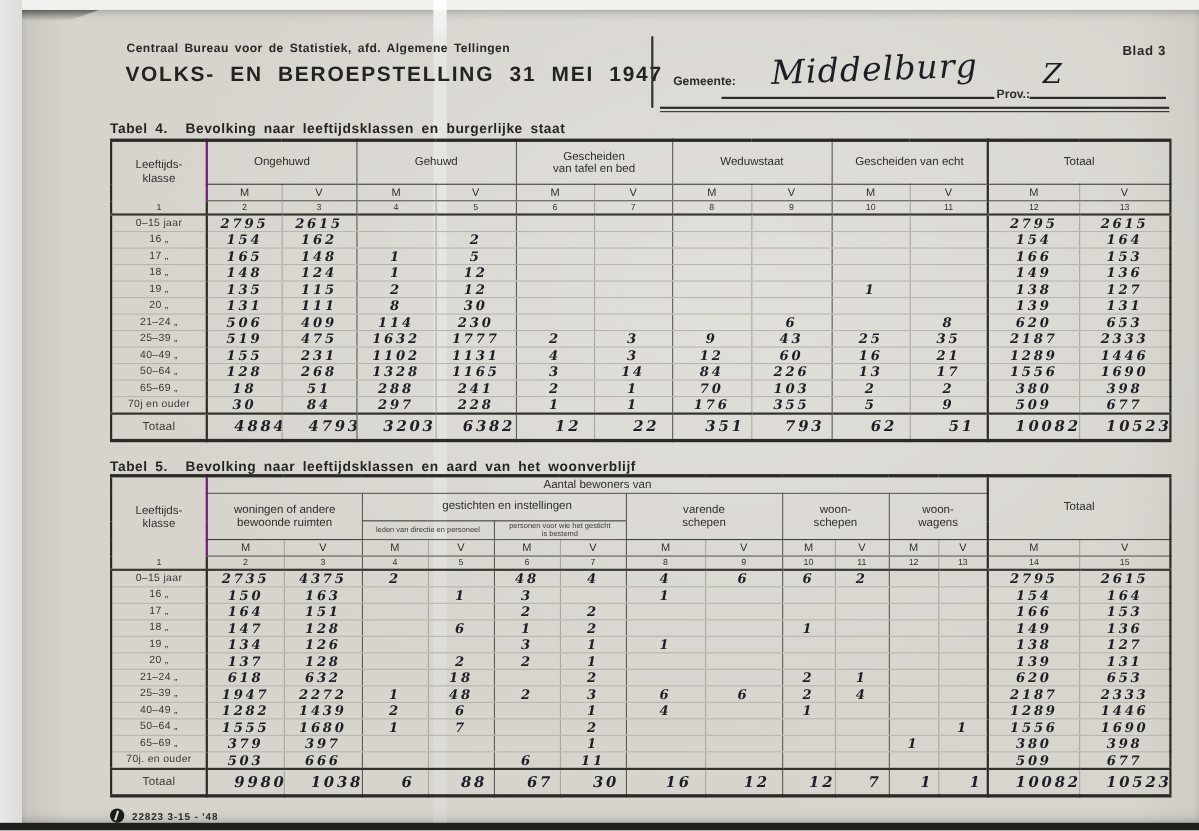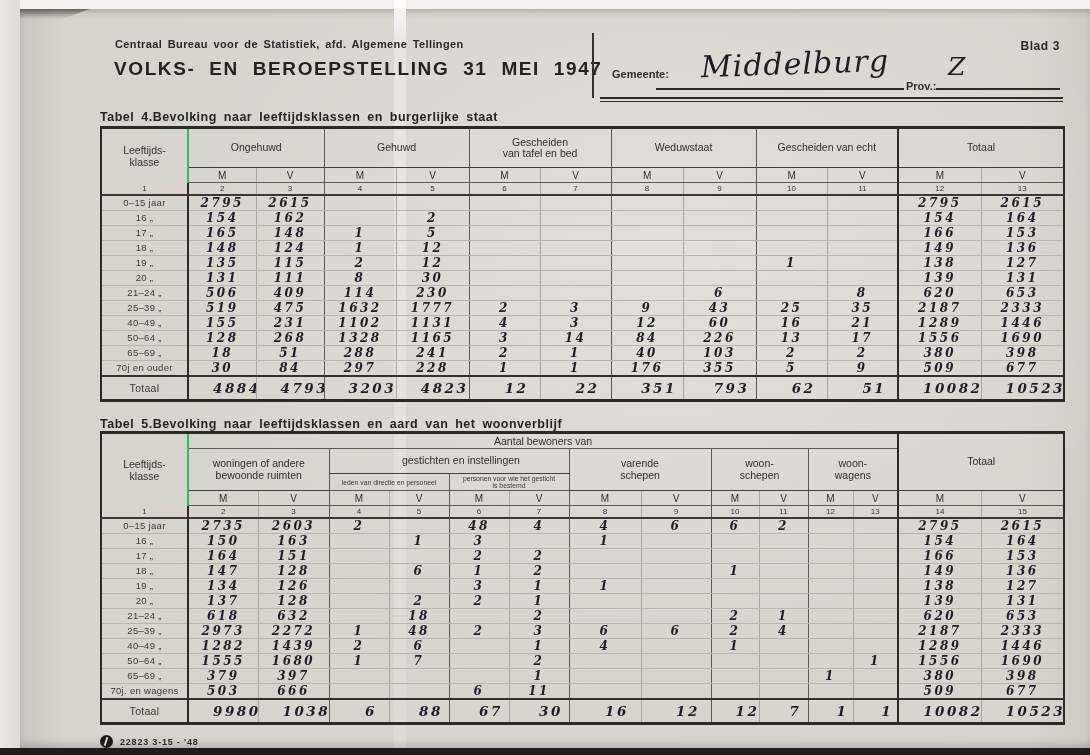--- a/index.html
+++ b/index.html
@@ -42,31 +42,31 @@
   .prov-value { position:absolute; left:948px; top:52px; font-size:25px; }
   .u-line { position:absolute; height:2px; background:#2c2b28; }
   .u-gemeente { left:656px; top:88px; width:248px; }
   .u-prov { left:936px; top:88px; width:124px; }
   .dbl-line { position:absolute; left:600px; top:97px; width:463px; height:5px;
       border-top:2px solid #2e2d2a; border-bottom:1px solid #2e2d2a; }
 
   
   .tbl-title { position:absolute; left:100px; font-size:12.5px; font-weight:bold;
       color:#262522; letter-spacing:.5px; word-spacing:3px; }
-  .tbl-title .no { margin-right:0; }
+  .tbl-title .no { margin-right:16px; }
   .t4-title { top:110px; } .t5-title { top:417px; }
 
   
   table.ftable { position:absolute; left:100px; width:963px; border-collapse:collapse; table-layout:fixed;
       border:2px solid #2c2a26; border-top:3px solid #2c2a26; border-bottom:3px solid #2c2a26; }
   .t4 { top:126px; } .t5 { top:431px; }
   td { padding:0; vertical-align:middle; text-align:center; overflow:hidden; }
 
   .lblhead { font-size:10.5px; color:#32312e; white-space:pre-line; line-height:12px;
-      border-right:2px solid #22c55e; }
+      border-right:2px solid #701a75; }
   .grp { font-size:10.5px; color:#2f2e2b; white-space:pre-line; line-height:11.5px;
       border-bottom:1px solid #404040; height:40px; }
   .aantal { font-size:10.5px; color:#2f2e2b; height:16px; border-bottom:1px solid #5c5a54; }
   .sub { font-size:6.8px; color:#3a3935; line-height:7px; white-space:pre-line;
       border-bottom:1px solid #5c5a54; height:16px; }
   .mv-row td { font-size:10px; color:#2f2e2b; height:15px; border-bottom:1px solid #5c5a54; }
   .num-row td { font-size:8px; color:#33322f; height:12px; border-bottom:2px solid #3a3833; }
   .nlbl { border-right:2px solid #2c2a26; }
 
   .vl-light { border-left:1px solid #aaa79e; }
@@ -322,21 +322,21 @@
         <td class="hw vl-light">1690</td>
       </tr>
       <tr>
         <td class="lbl">65–69 „</td>
         <td class="hw">18</td>
         <td class="hw vl-light">51</td>
         <td class="hw vl-med">288</td>
         <td class="hw vl-light">241</td>
         <td class="hw vl-med">2</td>
         <td class="hw vl-light">1</td>
-        <td class="hw vl-med">40</td>
+        <td class="hw vl-med">70</td>
         <td class="hw vl-light">103</td>
         <td class="hw vl-med">2</td>
         <td class="hw vl-light">2</td>
         <td class="hw vl-heavy">380</td>
         <td class="hw vl-light">398</td>
       </tr>
       <tr>
         <td class="lbl">70j en ouder</td>
         <td class="hw">30</td>
         <td class="hw vl-light">84</td>
@@ -349,21 +349,21 @@
         <td class="hw vl-med">5</td>
         <td class="hw vl-light">9</td>
         <td class="hw vl-heavy">509</td>
         <td class="hw vl-light">677</td>
       </tr>
       <tr class="total-row">
         <td class="lbl">Totaal</td>
         <td class="hw">4884</td>
         <td class="hw vl-light">4793</td>
         <td class="hw vl-med">3203</td>
-        <td class="hw vl-light">4823</td>
+        <td class="hw vl-light">6382</td>
         <td class="hw vl-med">12</td>
         <td class="hw vl-light">22</td>
         <td class="hw vl-med">351</td>
         <td class="hw vl-light">793</td>
         <td class="hw vl-med">62</td>
         <td class="hw vl-light">51</td>
         <td class="hw vl-heavy">10082</td>
         <td class="hw vl-light">10523</td>
       </tr>
     </tbody>
@@ -444,21 +444,21 @@
       <td class="vl-med">12</td>
       <td class="vl-light">13</td>
       <td class="vl-heavy">14</td>
       <td class="vl-light">15</td>
     </tr>
   </thead>
   <tbody id="t5-body">
       <tr>
         <td class="lbl">0–15 jaar</td>
         <td class="hw">2735</td>
-        <td class="hw vl-light">2603</td>
+        <td class="hw vl-light">4375</td>
         <td class="hw vl-med">2</td>
         <td class="hw vl-light"></td>
         <td class="hw vl-med">48</td>
         <td class="hw vl-light">4</td>
         <td class="hw vl-med">4</td>
         <td class="hw vl-light">6</td>
         <td class="hw vl-med">6</td>
         <td class="hw vl-light">2</td>
         <td class="hw vl-med"></td>
         <td class="hw vl-light"></td>
@@ -562,21 +562,21 @@
         <td class="hw vl-light"></td>
         <td class="hw vl-med">2</td>
         <td class="hw vl-light">1</td>
         <td class="hw vl-med"></td>
         <td class="hw vl-light"></td>
         <td class="hw vl-heavy">620</td>
         <td class="hw vl-light">653</td>
       </tr>
       <tr>
         <td class="lbl">25–39 „</td>
-        <td class="hw">2973</td>
+        <td class="hw">1947</td>
         <td class="hw vl-light">2272</td>
         <td class="hw vl-med">1</td>
         <td class="hw vl-light">48</td>
         <td class="hw vl-med">2</td>
         <td class="hw vl-light">3</td>
         <td class="hw vl-med">6</td>
         <td class="hw vl-light">6</td>
         <td class="hw vl-med">2</td>
         <td class="hw vl-light">4</td>
         <td class="hw vl-med"></td>
@@ -629,21 +629,21 @@
         <td class="hw vl-med"></td>
         <td class="hw vl-light"></td>
         <td class="hw vl-med"></td>
         <td class="hw vl-light"></td>
         <td class="hw vl-med">1</td>
         <td class="hw vl-light"></td>
         <td class="hw vl-heavy">380</td>
         <td class="hw vl-light">398</td>
       </tr>
       <tr>
-        <td class="lbl">70j. en wagens</td>
+        <td class="lbl">70j. en ouder</td>
         <td class="hw">503</td>
         <td class="hw vl-light">666</td>
         <td class="hw vl-med"></td>
         <td class="hw vl-light"></td>
         <td class="hw vl-med">6</td>
         <td class="hw vl-light">11</td>
         <td class="hw vl-med"></td>
         <td class="hw vl-light"></td>
         <td class="hw vl-med"></td>
         <td class="hw vl-light"></td>

